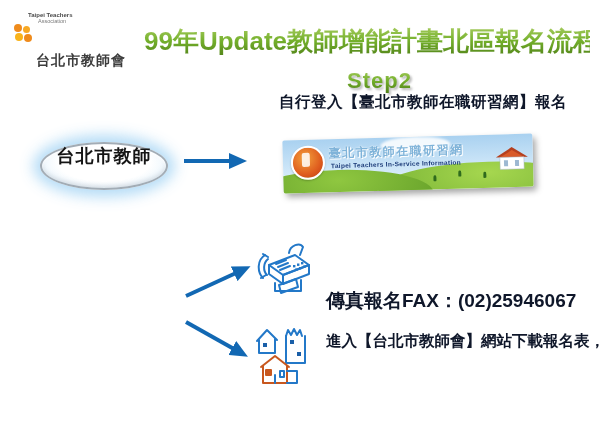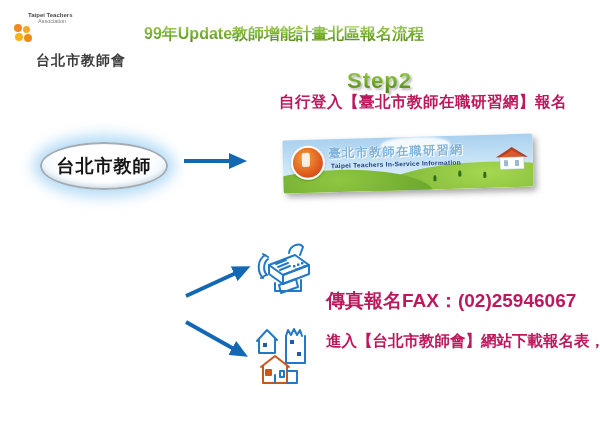--- a/index.html
+++ b/index.html
@@ -20,31 +20,31 @@
   .logo-zh{position:absolute;left:22px;top:15px;font-size:14px;font-weight:bold;color:#3c3c3c;letter-spacing:1px;white-space:nowrap;margin-top:27px;}
 
   
   .grad-green{
     background:linear-gradient(180deg,#aed066 0%,#74b02c 48%,#4c7c16 100%);
     -webkit-background-clip:text;background-clip:text;
     color:transparent;-webkit-text-fill-color:transparent;
   }
   .page-title{
     position:absolute;left:144px;top:24px;width:446px;
-    font-size:16px;font-weight:bold;letter-spacing:0px;white-space:nowrap;
+    font-size:26px;font-weight:bold;letter-spacing:0px;white-space:nowrap;
   }
   .step-label{
     position:absolute;font-size:22px;font-weight:bold;letter-spacing:1px;
     filter:drop-shadow(2px 2px 1px rgba(130,130,130,0.55));
   }
   .step1{left:62px;top:82px;}
   .step2{left:347px;top:68px;}
 
   
-  .brown{color:#be185d;}
+  .brown{color:#0f172a;}
   .instruction{position:absolute;left:279px;top:92px;font-size:15.5px;font-weight:bold;white-space:nowrap;letter-spacing:0.5px;}
   .url-text{position:absolute;left:296px;top:116px;font-size:13.5px;white-space:nowrap;letter-spacing:0.2px;}
   .fax-text{position:absolute;left:326px;top:260px;font-size:19px;font-weight:bold;white-space:nowrap;margin-top:28px;}
   .dl-line1{position:absolute;left:326px;top:331px;font-size:15.5px;font-weight:bold;white-space:nowrap;}
   .dl-line2{position:absolute;left:326px;top:356px;font-size:15.5px;font-weight:bold;white-space:nowrap;}
 
   
   .banner{
     position:absolute;left:283px;top:137px;width:250px;height:53px;
     transform:rotate(-1.6deg);border-radius:2px;overflow:hidden;
@@ -63,21 +63,21 @@
   }
   .banner .site-logo::after{content:"";position:absolute;left:9px;top:5px;width:8px;height:14px;background:#fff;opacity:.85;border-radius:2px;}
   .banner .zh{position:absolute;left:46px;top:6px;font-size:12px;font-weight:bold;color:#7fb3d9;
     letter-spacing:1.5px;white-space:nowrap;text-shadow:0 0 2px #ffffff,1px 1px 0 #ffffff;}
   .banner .en{position:absolute;left:48px;top:23px;font-size:6.5px;font-weight:bold;color:#1b3a78;white-space:nowrap;letter-spacing:0.3px;}
   .banner .house{position:absolute;left:212px;top:12px;}
   .banner .tree{position:absolute;width:3px;height:6px;background:#2f6b1d;border-radius:40% 40% 20% 20%;}
 
   
   .oval{
-    position:absolute;display:flex;align-items:center;justify-content:center;
+    position:absolute;display:flex;justify-content:center;
     border-radius:50%;
     background:radial-gradient(ellipse at 50% 42%,#ffffff 52%,#eef7fd 72%,#cfe7f8 100%);
     border:2px solid #a2acb5;
     box-shadow:0 0 14px 7px rgba(168,214,244,0.85), inset 0 2px 3px rgba(255,255,255,0.95), inset 0 -2px 4px rgba(160,170,180,0.35);
   }
   .oval span{
     font-family:"Liberation Serif",serif;font-weight:bold;color:#151515;white-space:nowrap;letter-spacing:1px;
   }
   .oval1{left:40px;top:142px;width:124px;height:44px;}
   .oval1 span{font-size:18px;}

